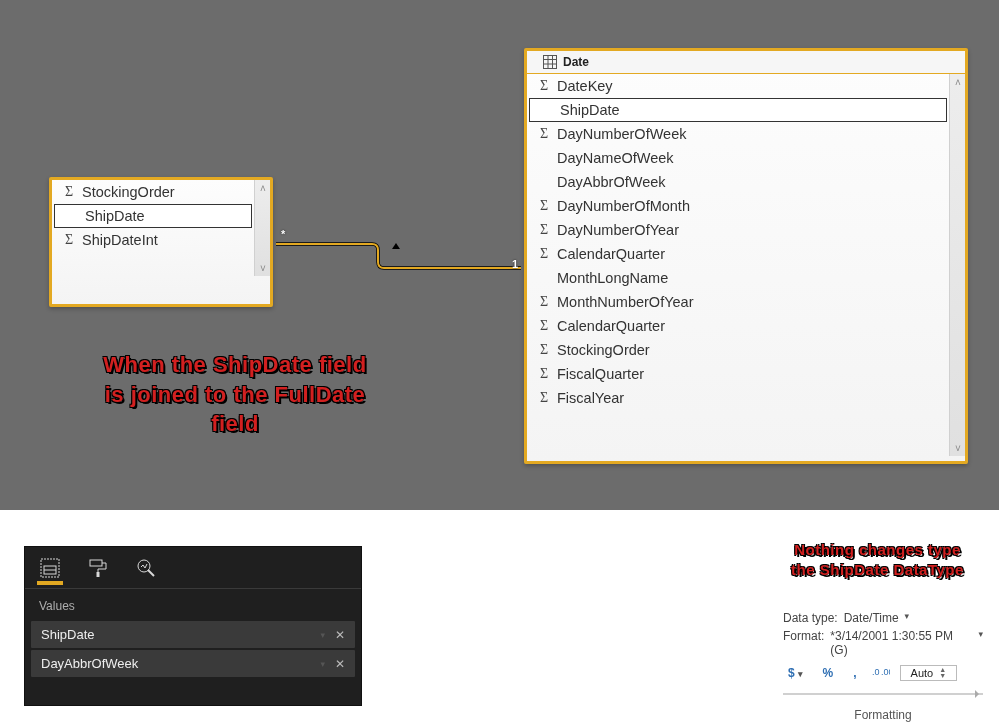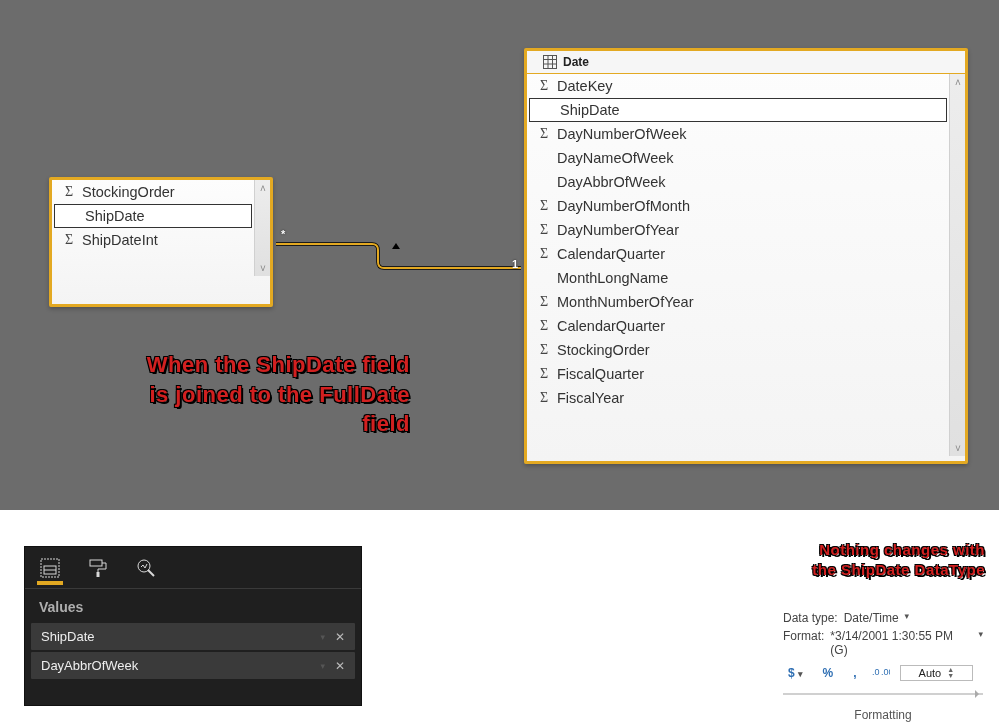--- a/index.html
+++ b/index.html
@@ -117,21 +117,21 @@
     font-size: 11px;
     font-weight: 700;
     color: #fff;
     text-shadow: 0 0 2px rgba(0,0,0,.8);
   }
   
   .anno {
     position: absolute;
     color: #d22020;
     font-weight: 800;
-    text-align: right;
+    text-align: center;
     line-height: 1.35;
     text-shadow: 2px 2px 0 #000, -1px -1px 0 #000, 1px -1px 0 #000, -1px 1px 0 #000;
     letter-spacing: .5px;
     white-space: pre-line;
   }
   .anno.a1 { left: 60px; top: 350px; width: 350px; font-size: 22px; }
   .anno.a2 { left: 370px; top: 558px; width: 260px; font-size: 20px; }
   .anno.a3 { left: 770px; top: 540px; width: 215px; font-size: 15px; }
 
   
@@ -165,23 +165,22 @@
   .vp-tab {
     width: 26px; height: 30px;
     display: flex; align-items: flex-start; justify-content: center;
     padding-top: 2px;
     border-bottom: 4px solid transparent;
     color: #d8d8d8;
   }
   .vp-tab.active { border-bottom-color: #e3a922; }
   .vp-section-label {
     color: #aeaeae;
-    font-size: 14px;
+    font-size: 12px;
     padding: 10px 14px 6px;
-    font-weight: bold;
   }
   .vp-field {
     background: #3a3a3a;
     margin: 2px 6px;
     padding: 6px 10px;
     display: flex;
     align-items: center;
     justify-content: space-between;
     color: #eee;
     border-radius: 1px;
@@ -201,21 +200,21 @@
   }
   .fmt .row { display: flex; align-items: flex-start; gap: 6px; padding: 2px 0; }
   .fmt .btn {
     border: 1px solid transparent;
     padding: 2px 4px;
     color: #2f6fb3;
     font-weight: 600;
   }
   .fmt .autobox {
     border: 1px solid #bbb;
-    padding: 1px 18px;
+    padding: 1px 10px;
     font-size: 11px;
     color: #222;
     display: inline-flex;
     align-items: center;
     gap: 6px;
   }
   .fmt .sep {
     height: 2px;
     background: #d0d0d0;
     margin: 8px 0 2px;
@@ -388,21 +387,21 @@
     </div>
     <div class="vp-field">
       <span>DayAbbrOfWeek</span>
       <span class="rx">
         <span class="caret">▾</span>
         <span class="cx">✕</span>
       </span>
     </div>
   </div>
 
-  <div class="anno a3">Nothing changes with
+  <div class="anno a3">Nothing changes type
 the ShipDate DataType</div>
 
   <div class="fmt">
     <div class="row">
       <span>Data type:</span>
       <span>Date/Time</span>
       <span class="caret">▾</span>
     </div>
     <div class="row">
       <span>Format:</span>

